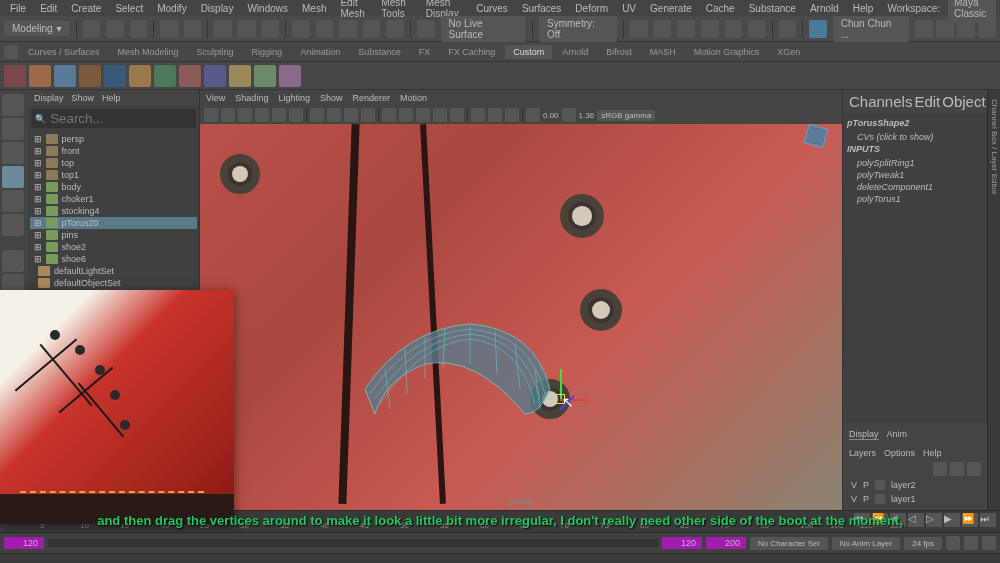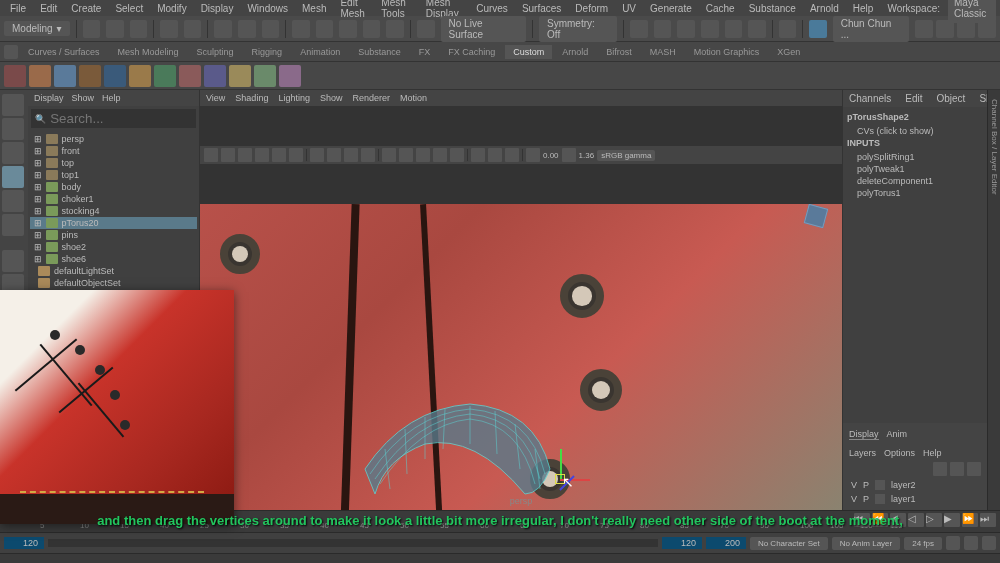--- a/index.html
+++ b/index.html
@@ -32,56 +32,56 @@
 .outliner-tabs { display: flex; gap: 8px; padding: 3px 6px; font-size: 9px; background: #444; }
 .outliner-search { margin: 3px; background: #333; padding: 2px 4px; font-size: 9px; display: flex; align-items: center; gap: 4px; }
 .outliner-search input { background: transparent; border: none; color: #999; width: 100%; outline: none; }
 .outliner-list { flex: 1; overflow: auto; padding: 2px; }
 .outliner-item { display: flex; align-items: center; gap: 4px; padding: 1px 4px; font-size: 9px; }
 .outliner-item.selected { background: #5a7a8a; }
 .item-icon { width: 12px; height: 10px; background: #7a9a5a; border-radius: 1px; }
 .item-icon.cam { background: #8a7a5a; }
 .item-icon.light { background: #aa8a5a; }
 
-.viewport-area { flex: 1; display: flex; flex-direction: column; background: #333; gap: 40px; }
+.viewport-area { flex: 1; display: flex; flex-direction: column; background: #333; }
 .viewport-menu { background: #444; height: 16px; display: flex; align-items: center; padding: 0 6px; gap: 10px; font-size: 9px; }
 .viewport-toolbar { background: #444; height: 18px; display: flex; align-items: center; padding: 0 4px; gap: 3px; }
 .vp-icon { width: 14px; height: 14px; background: #555; border-radius: 1px; }
 .viewport-canvas { flex: 1; position: relative; background: linear-gradient(135deg, #b8514a 0%, #a94840 30%, #c85a52 60%, #8a8370 100%); overflow: hidden; }
 
 .eyelet { position: absolute; border-radius: 50%; background: #3a3530; border: 8px solid #4a4238; }
 .eyelet-inner { position: absolute; inset: 15%; border-radius: 50%; background: #d4c8b8; }
 
 .gizmo { position: absolute; width: 60px; height: 60px; }
 .gizmo-x { position: absolute; width: 30px; height: 2px; background: #d44; top: 50%; left: 50%; }
 .gizmo-y { position: absolute; width: 2px; height: 30px; background: #4d4; bottom: 50%; left: 50%; }
 .gizmo-z { position: absolute; width: 2px; height: 20px; background: #44d; top: 40%; left: 60%; transform: rotate(45deg); }
 .gizmo-center { position: absolute; width: 10px; height: 10px; border: 1px solid #dd4; top: 50%; left: 50%; transform: translate(-50%,-50%); }
 
 .viewport-label { position: absolute; bottom: 4px; left: 50%; transform: translateX(-50%); font-size: 9px; color: #888; }
 
 .channel-box { width: 145px; background: #404040; display: flex; flex-direction: column; border-left: 1px solid #333; }
-.channel-tabs { display: flex; gap: 14px; padding: 3px 6px; font-size: 10px; background: #444; }
-.channel-content { flex: 1; padding: 4px; font-size: 9px; }
+.channel-tabs { display: flex; gap: 2px; padding: 3px 6px; font-size: 15px; background: #444; }
+.channel-content { flex: 1; padding: 4px; font-size: 9px; font-style: italic; }
 .channel-item { padding: 1px 0; }
 .channel-title { font-weight: bold; margin-bottom: 2px; }
 
 .display-panel { background: #444; padding: 4px; margin-top: 150px; }
 .display-tabs { display: flex; gap: 8px; padding: 2px; font-size: 9px; }
 .layer-row { display: flex; gap: 6px; padding: 2px 4px; font-size: 9px; align-items: center; }
 .layer-cb { width: 10px; height: 10px; background: #555; }
 
 .right-tabs { width: 13px; background: #3a3a3a; display: flex; flex-direction: column; justify-content: flex-start; padding-top: 5px; border-left: 1px solid #2a2a2a; }
 .right-tab-label { writing-mode: vertical-rl; text-orientation: mixed; font-size: 8px; color: #999; padding: 4px 1px; }
 
 .timeline { height: 58px; background: #3a3a3a; display: flex; flex-direction: column; border-top: 1px solid #2a2a2a; }
 .time-ruler { height: 24px; background: #3a3a3a; position: relative; border-bottom: 1px solid #2a2a2a; display: flex; align-items: flex-end; }
 .time-tick { position: absolute; font-size: 8px; color: #888; bottom: 2px; }
 .time-controls { height: 22px; display: flex; align-items: center; padding: 0 4px; gap: 4px; background: #404040; }
-.time-field { background: #0c4a6e; padding: 1px 6px; font-size: 9px; width: 40px; text-align: right; }
+.time-field { background: #a21caf; padding: 1px 6px; font-size: 9px; width: 40px; text-align: right; }
 .time-slider { flex: 1; height: 8px; background: #333; position: relative; }
 .play-btn { width: 16px; height: 14px; background: #555; border-radius: 1px; }
 
 .status-bar { height: 16px; background: #3a3a3a; display: flex; align-items: center; padding: 0 6px; font-size: 9px; border-top: 1px solid #2a2a2a; }
 
 .ref-image { position: absolute; left: 0; top: 290px; width: 234px; height: 234px; background: linear-gradient(135deg, #f5f0e8 0%, #f5f0e8 20%, #c8332a 40%, #a82820 70%, #881810 100%); z-index: 100; box-shadow: 0 2px 10px rgba(0,0,0,0.5); }
 .boot-lace { position: absolute; width: 2px; background: #1a1a1a; }
 .boot-eyelet { position: absolute; width: 10px; height: 10px; border-radius: 50%; background: #2a2a2a; }
 
 .subtitle { position: absolute; bottom: 35px; left: 50%; transform: translateX(-50%); text-align: center; z-index: 200; text-shadow: 1px 1px 2px #000; }

